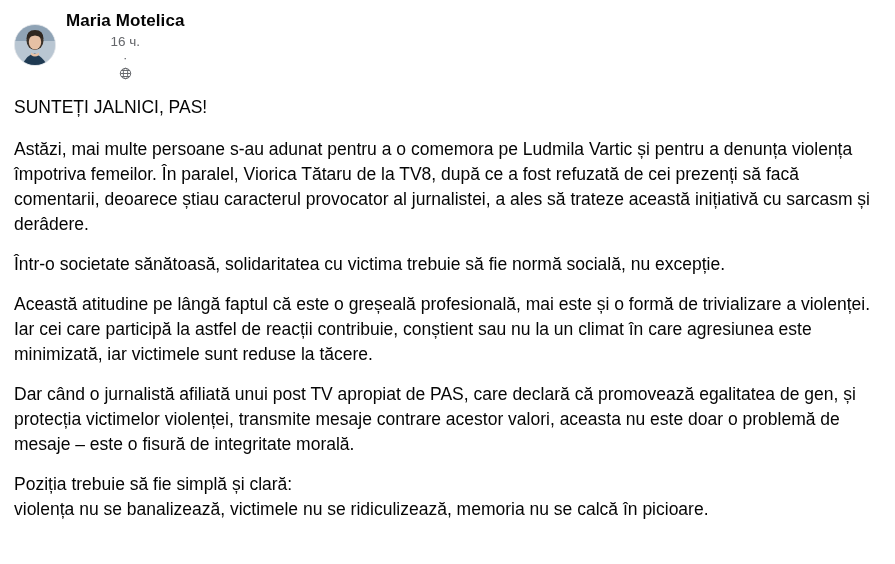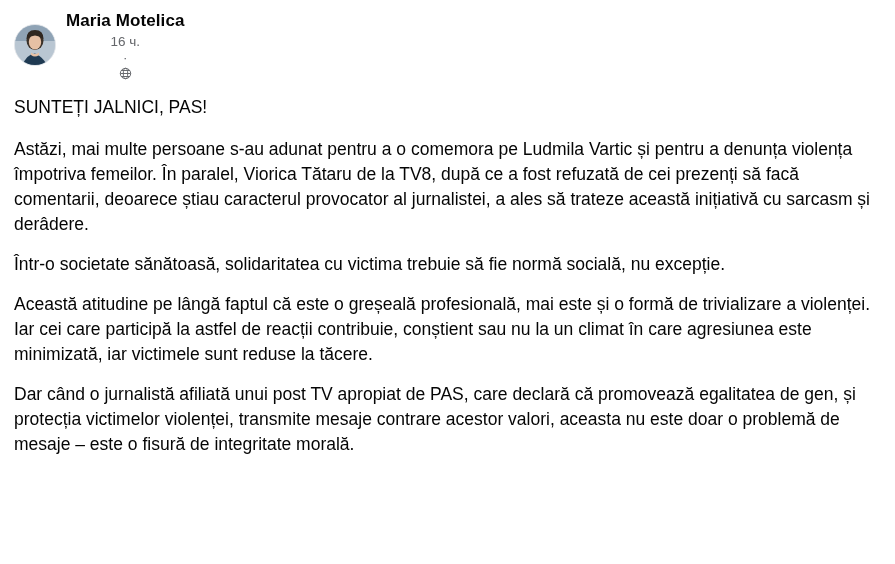--- a/index.html
+++ b/index.html
@@ -121,15 +121,17 @@
       </div>
     </div>
   </div>
 
   <div class="post-body">
     <p class="headline">SUNTEȚI JALNICI, PAS!</p>
     <p>Astăzi, mai multe persoane s-au adunat pentru a o comemora pe Ludmila Vartic și pentru a denunța violența împotriva femeilor. În paralel, Viorica Tătaru de la TV8, după ce a fost refuzată de cei prezenți să facă comentarii, deoarece știau caracterul provocator al jurnalistei, a ales să trateze această inițiativă cu sarcasm și derâdere.</p>
     <p>Într-o societate sănătoasă, solidaritatea cu victima trebuie să fie normă socială, nu excepție.</p>
     <p>Această atitudine pe lângă faptul că este o greșeală profesională, mai este și o formă de trivializare a violenței. Iar cei care participă la astfel de reacții contribuie, conștient sau nu la un climat în care agresiunea este minimizată, iar victimele sunt reduse la tăcere.</p>
     <p>Dar când o jurnalistă afiliată unui post TV apropiat de PAS, care declară că promovează egalitatea de gen, și protecția victimelor violenței, transmite mesaje contrare acestor valori, aceasta nu este doar o problemă de mesaje – este o fisură de integritate morală.</p>
+    <p style="white-space: pre-line;">Poziția trebuie să fie simplă și clară:
+violența nu se banalizează, victimele nu se ridiculizează, memoria nu se calcă în picioare.</p>
   </div>
 
 </div>
 
 </body></html>

